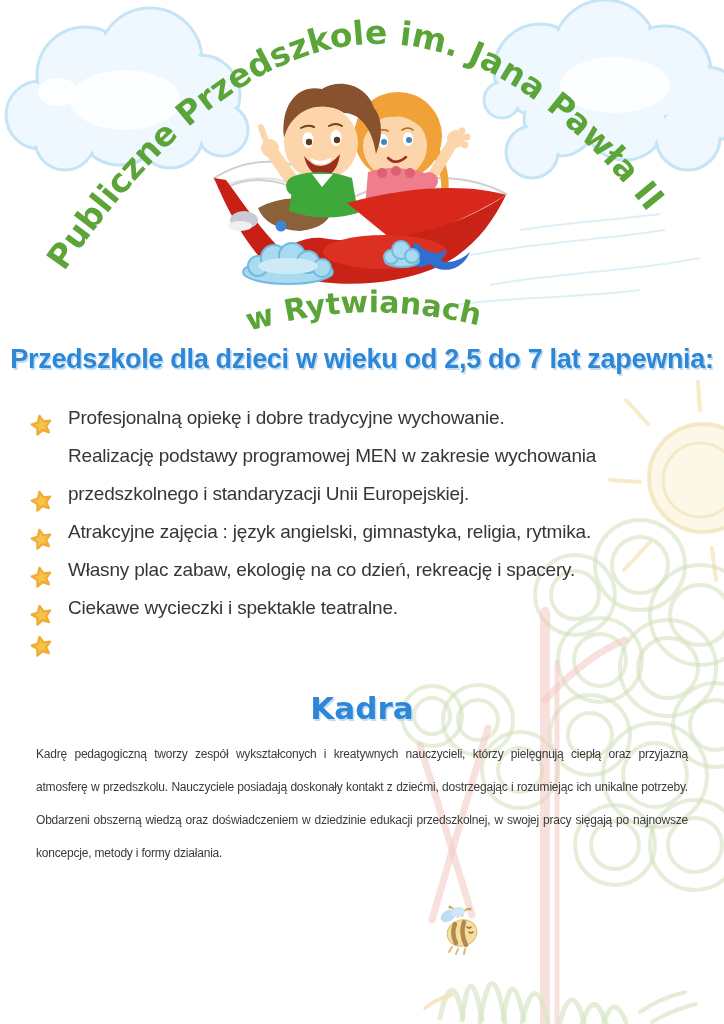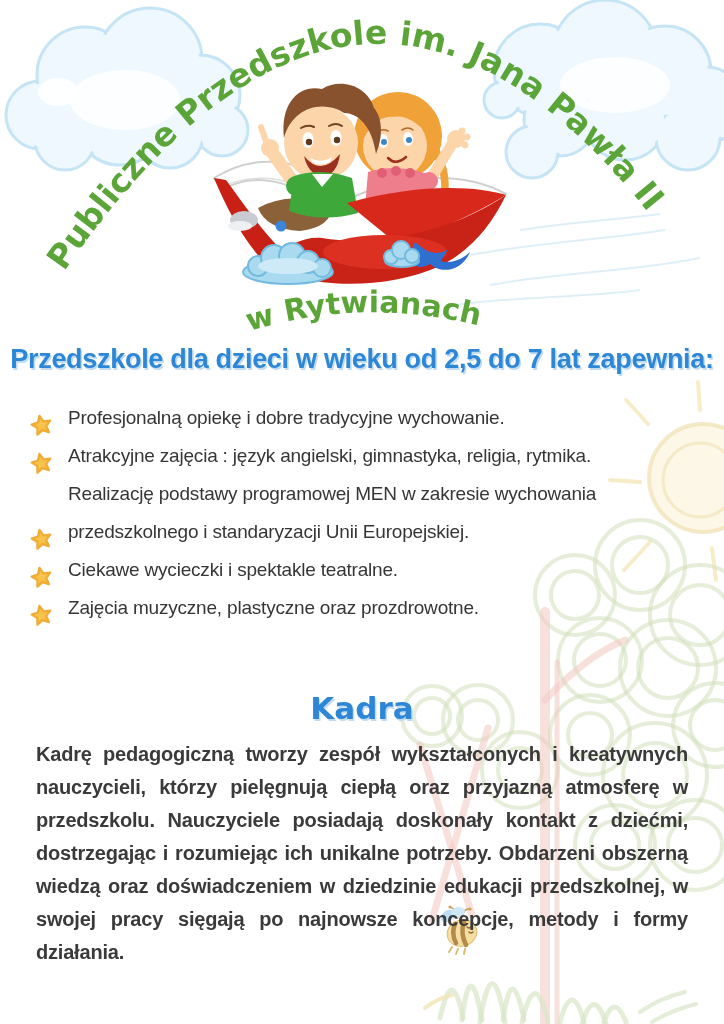--- a/index.html
+++ b/index.html
@@ -24,21 +24,21 @@
   .item-text{
     font-size:19px;line-height:38px;color:#363636;letter-spacing:-0.2px;
   }
   .staff-heading{
     position:absolute;top:690px;left:0;width:724px;margin:0;text-align:center;
     font-family:"DejaVu Sans",sans-serif;font-weight:600;font-size:31px;
     color:#2e86d6;text-shadow:1.5px 2px 0 #bfdcf3;
   }
   .staff-paragraph{
     position:absolute;top:738px;left:36px;width:652px;margin:0;
-    font-size:20px;line-height:33px;letter-spacing:-0.2px;color:#3a3a3a;text-align:justify;font-weight:bold;
+    font-size:12px;line-height:33px;letter-spacing:-0.2px;color:#3a3a3a;text-align:justify;
   }
   .arc-title{
     font-family:"DejaVu Sans",sans-serif;font-weight:600;font-size:33px;fill:#5ba438;
   }
   .arc-subtitle{
     font-family:"DejaVu Sans",sans-serif;font-weight:600;font-size:30px;fill:#5ba438;
   }
 </style>
 </head>
 <body>
@@ -283,38 +283,43 @@
       <li class="offer-item">
         <svg class="star" width="23" height="23" viewBox="0 0 24 24">
             <polygon points="12,1.8 14.9,8.2 21.8,8.9 16.6,13.6 18.1,20.4 12,16.8 5.9,20.4 7.4,13.6 2.2,8.9 9.1,8.2" fill="#f8c34c" stroke="#f0ad35" stroke-width="2.5" stroke-linejoin="round" transform="rotate(-12 12 12)"></polygon>
           </svg>
         <span class="item-text">Profesjonalną opiekę i dobre tradycyjne wychowanie.</span>
       </li>
       <li class="offer-item">
         <svg class="star" width="23" height="23" viewBox="0 0 24 24">
             <polygon points="12,1.8 14.9,8.2 21.8,8.9 16.6,13.6 18.1,20.4 12,16.8 5.9,20.4 7.4,13.6 2.2,8.9 9.1,8.2" fill="#f8c34c" stroke="#f0ad35" stroke-width="2.5" stroke-linejoin="round" transform="rotate(-12 12 12)"></polygon>
           </svg>
+        <span class="item-text">Realizację podstawy programowej MEN w zakresie wychowania przedszkolnego i standaryzacji Unii Europejskiej.</span>
+      </li>
+      <li class="offer-item">
+        <svg class="star" width="23" height="23" viewBox="0 0 24 24">
+            <polygon points="12,1.8 14.9,8.2 21.8,8.9 16.6,13.6 18.1,20.4 12,16.8 5.9,20.4 7.4,13.6 2.2,8.9 9.1,8.2" fill="#f8c34c" stroke="#f0ad35" stroke-width="2.5" stroke-linejoin="round" transform="rotate(-12 12 12)"></polygon>
+          </svg>
         <span class="item-text">Atrakcyjne zajęcia : język angielski, gimnastyka, religia, rytmika.</span>
       </li>
       <li class="offer-item">
         <svg class="star" width="23" height="23" viewBox="0 0 24 24">
             <polygon points="12,1.8 14.9,8.2 21.8,8.9 16.6,13.6 18.1,20.4 12,16.8 5.9,20.4 7.4,13.6 2.2,8.9 9.1,8.2" fill="#f8c34c" stroke="#f0ad35" stroke-width="2.5" stroke-linejoin="round" transform="rotate(-12 12 12)"></polygon>
           </svg>
-        <span class="item-text">Realizację podstawy programowej MEN w zakresie wychowania przedszkolnego i standaryzacji Unii Europejskiej.</span>
+        <span class="item-text">Własny plac zabaw, ekologię na co dzień, rekreację i spacery.</span>
       </li>
       <li class="offer-item">
         <svg class="star" width="23" height="23" viewBox="0 0 24 24">
             <polygon points="12,1.8 14.9,8.2 21.8,8.9 16.6,13.6 18.1,20.4 12,16.8 5.9,20.4 7.4,13.6 2.2,8.9 9.1,8.2" fill="#f8c34c" stroke="#f0ad35" stroke-width="2.5" stroke-linejoin="round" transform="rotate(-12 12 12)"></polygon>
           </svg>
         <span class="item-text">Ciekawe wycieczki i spektakle teatralne.</span>
       </li>
       <li class="offer-item">
         <svg class="star" width="23" height="23" viewBox="0 0 24 24">
             <polygon points="12,1.8 14.9,8.2 21.8,8.9 16.6,13.6 18.1,20.4 12,16.8 5.9,20.4 7.4,13.6 2.2,8.9 9.1,8.2" fill="#f8c34c" stroke="#f0ad35" stroke-width="2.5" stroke-linejoin="round" transform="rotate(-12 12 12)"></polygon>
           </svg>
-        <span class="item-text">Zajęcia muzyczne, plastyczne oraz prozdrowotne.</span>
       </li>
     </ul>
 
     <h2 class="staff-heading">Kadra</h2>
     <p class="staff-paragraph">Kadrę pedagogiczną tworzy zespół wykształconych i kreatywnych nauczycieli, którzy pielęgnują ciepłą oraz przyjazną atmosferę w przedszkolu. Nauczyciele posiadają doskonały kontakt z dziećmi, dostrzegając i rozumiejąc ich unikalne potrzeby. Obdarzeni obszerną wiedzą oraz doświadczeniem w dziedzinie edukacji przedszkolnej, w swojej pracy sięgają po najnowsze koncepcje, metody i formy działania.</p>
   </div>
 </div>
 
 </body></html>

